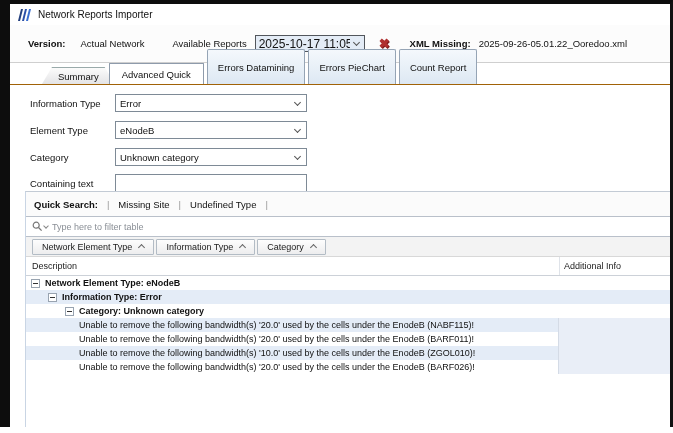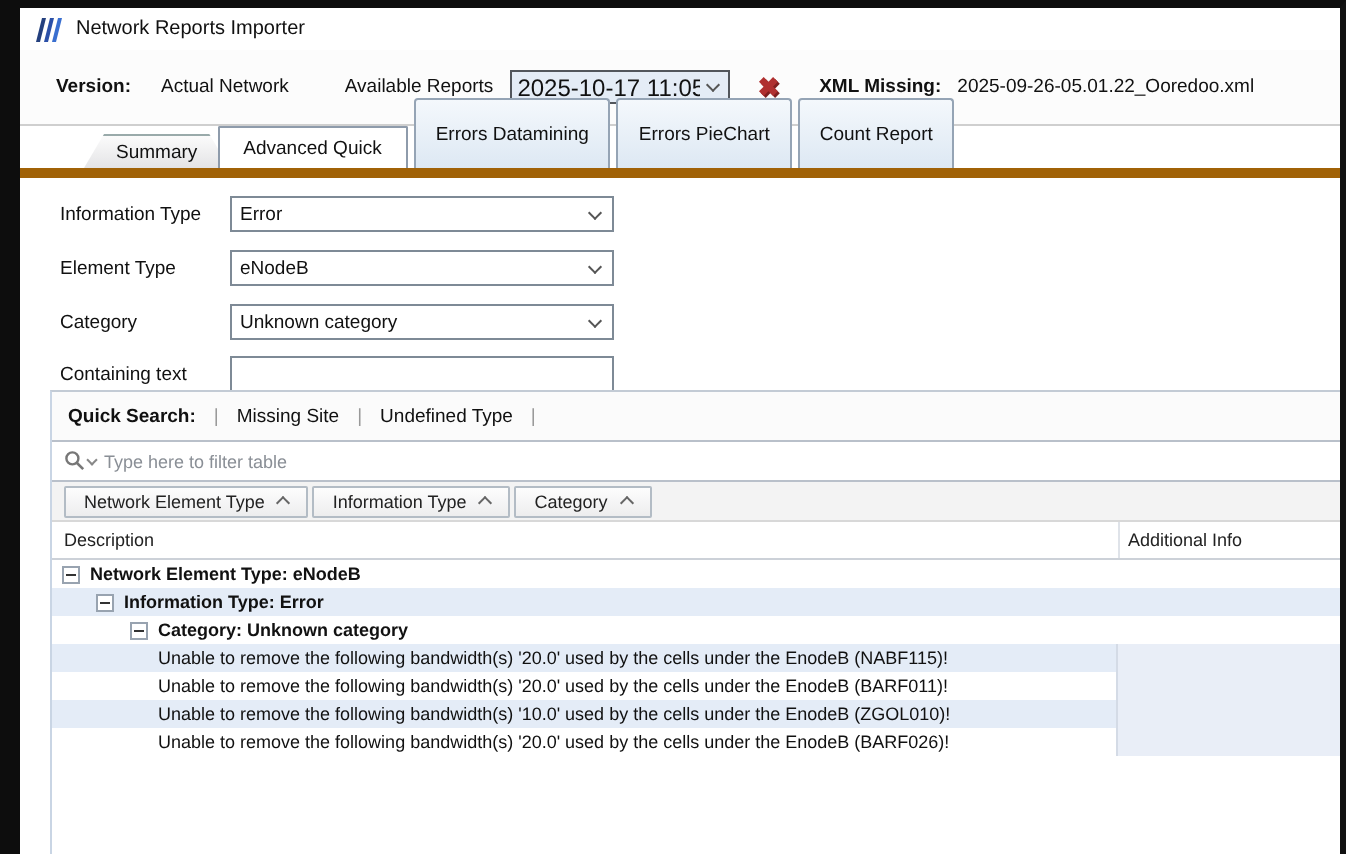--- a/index.html
+++ b/index.html
@@ -35,21 +35,21 @@
   .tabstrip { position:absolute; left:0; top:59px; width:100%; height:21px; display:flex; align-items:flex-end; padding-left:32px; }
   .tab { font-size:9.5px; color:#111; display:flex; align-items:center; justify-content:center; white-space:nowrap; }
   .tab.inactive { height:35px; padding:0 10px; background:linear-gradient(#f4f8fc,#dde8f3); border:1px solid #95a4b5;
                   border-bottom:none; border-radius:2px 2px 0 0; margin-right:3px; }
   .tab.active { height:21px; padding:0 12px; background:#fff; border:1px solid #8e9bab; border-bottom:none;
                 border-radius:1px 1px 0 0; position:relative; z-index:3; margin-right:3px; }
   .tab.summary { height:17px; padding:0 16px; background:linear-gradient(#fbfbfb,#e4e4e6); position:relative; z-index:1;
                  clip-path:polygon(10px 0, calc(100% - 10px) 0, 100% 100%, 0 100%); border-top:1px solid #9aa; margin-right:-6px; }
 
   
-  .panel { position:absolute; left:0; top:80px; width:100%; height:343px; border-top:5px solid #a16207; background:#fff; }
+  .panel { position:absolute; left:0; top:80px; width:100%; height:343px; border-top:1px solid #a16207; background:#fff; }
 
   
   .frow { position:absolute; left:0; height:18px; display:flex; align-items:center; font-size:9.5px; color:#111; width:100%; }
   .frow .flabel { position:absolute; left:20px; }
   .fcontrol { position:absolute; left:105px; width:192px; height:18px; border:1px solid #7e8a96; background:#fff;
               display:flex; align-items:center; padding:0 4px; font-size:9.5px; }
   .fcontrol .val { flex:1; white-space:nowrap; overflow:hidden; }
 
   
   .results { position:absolute; left:15px; right:0; top:106px; bottom:0; border-top:1px solid #c3cbd5; border-left:1px solid #c9d5e4; background:#fff; }

